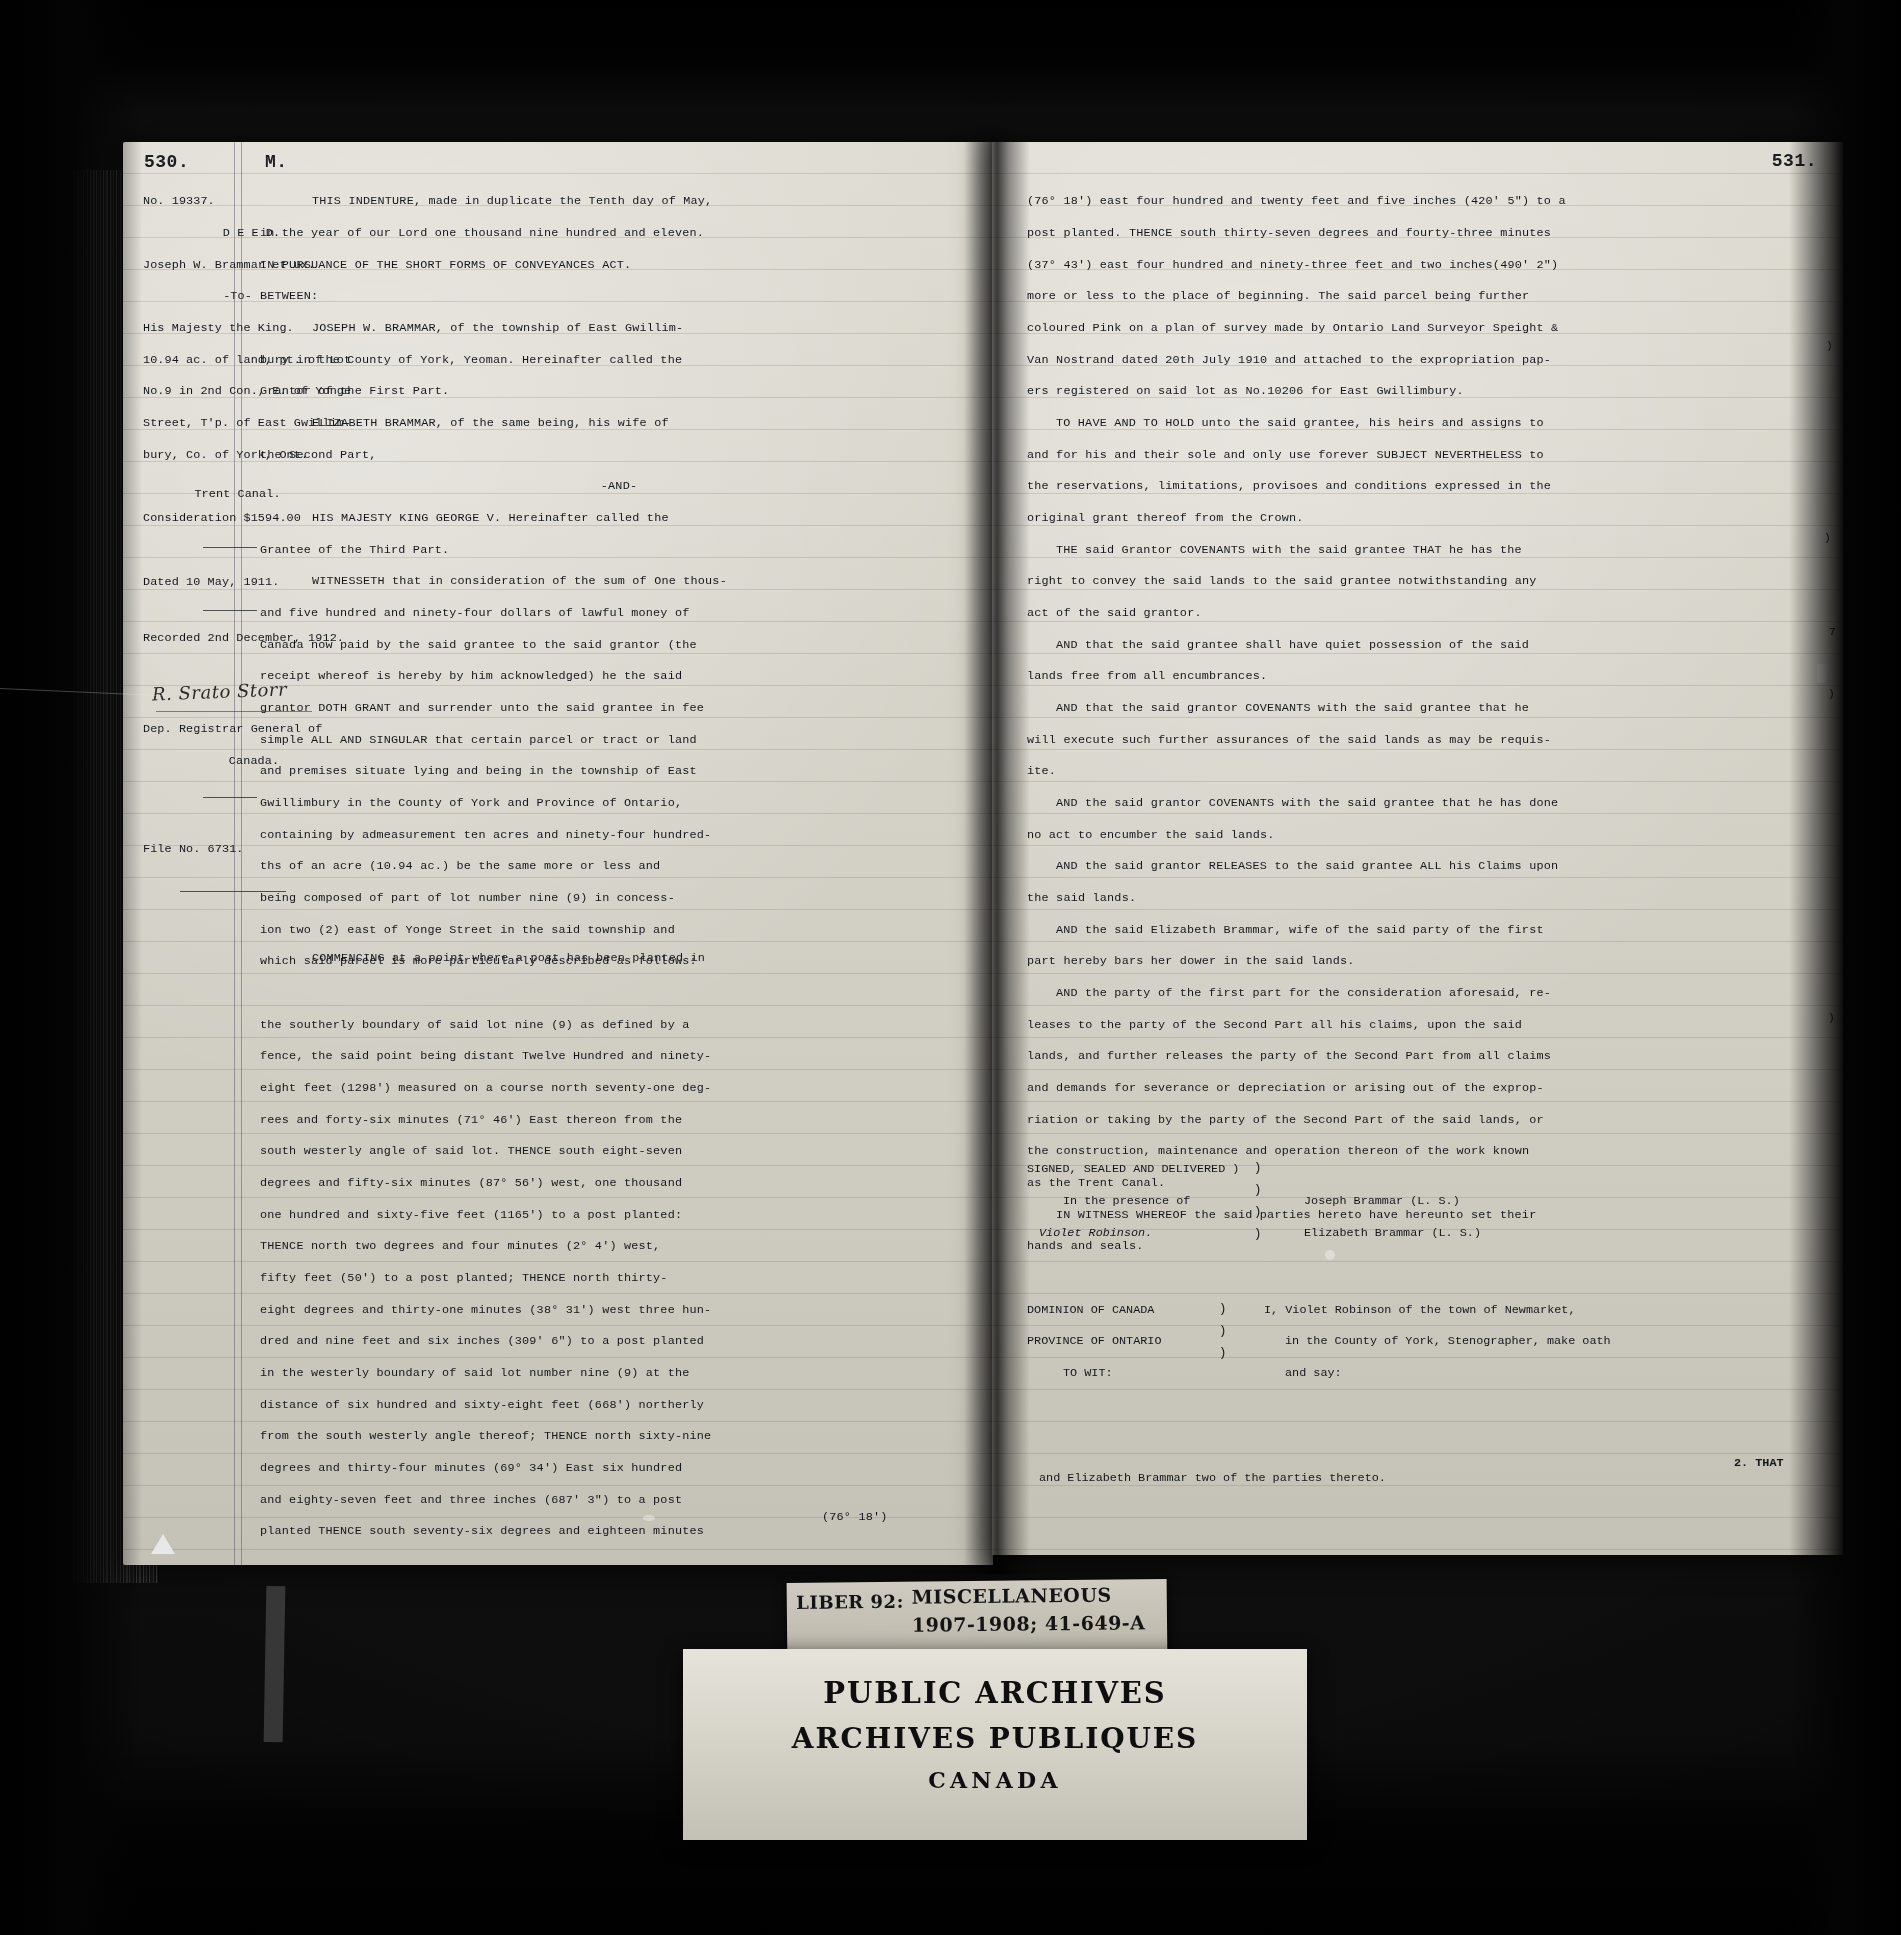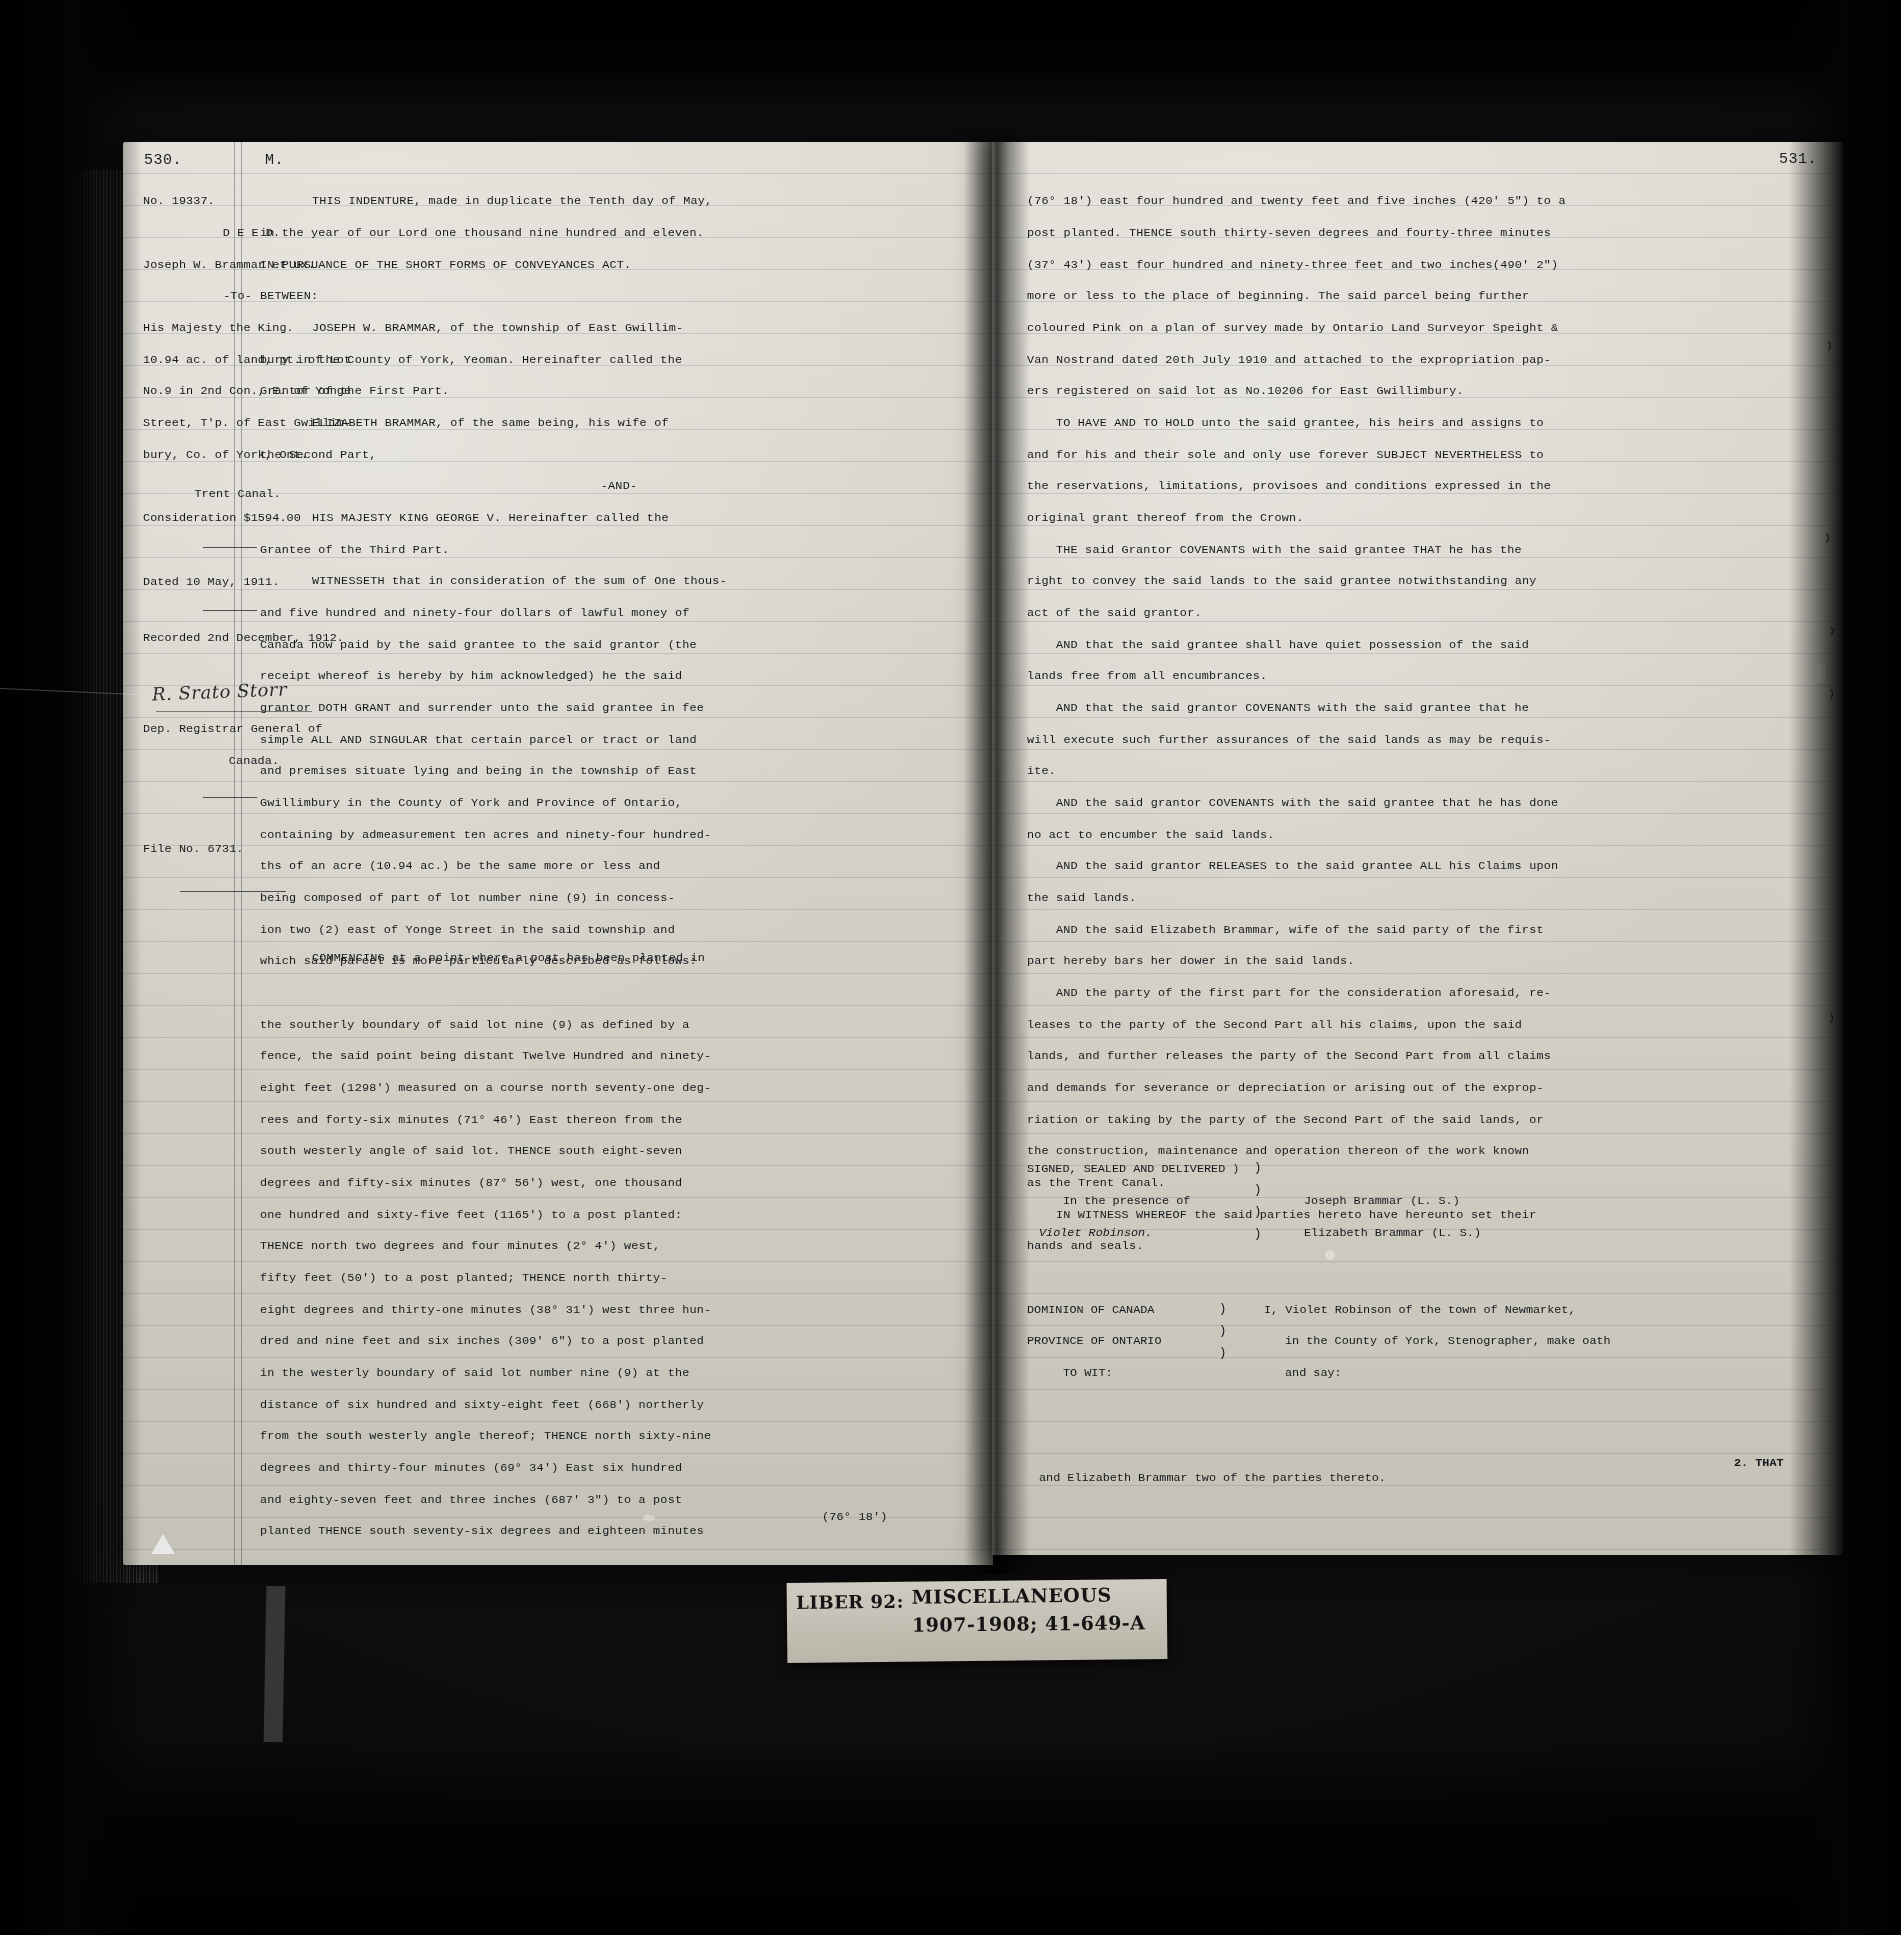--- a/index.html
+++ b/index.html
@@ -132,23 +132,24 @@
     position: absolute;
     color: #16181c;
     font-size: 11.8px;
     line-height: 32px;
     letter-spacing: 0.2px;
     white-space: pre-wrap;
   }
 
   .folio {
     position: absolute;
-    font-size: 15px;
+    font-size: 18px;
     color: #1b1d21;
     letter-spacing: 0.5px;
+    font-weight: bold;
   }
 
   .sidenote {
     position: absolute;
     font-size: 11.8px;
     line-height: 32px;
     color: #15171b;
     letter-spacing: 0.1px;
     white-space: pre-wrap;
   }
@@ -444,15 +445,20 @@
   <div class="scratch" style="left:0px; top:688px; width:170px; height:0.9px; transform: rotate(2.5deg); opacity:0.5;"></div>
   <div class="scratch" style="left:142px; top:728px; width:293px; height:0.9px; transform: rotate(1.2deg); opacity:0.35;"></div>
   <div class="scratch" style="left:265px; top:1586px; width:19px; height:156px; transform: rotate(1deg); opacity:0.35;"></div>
 
   <div class="liber-card">
     <div class="liber-text" style="left:9.5px; top:8.5px; font-size:18px;">LIBER 92:</div>
     <div class="liber-text" style="left:125px; top:3.8px; font-size:19px;">MISCELLANEOUS</div>
     <div class="liber-text" style="left:125px; top:32px; font-size:19px;">1907-1908;  41-649-A</div>
   </div>
 
+  <div class="archives-card">
+    <div class="ln ln1">PUBLIC ARCHIVES</div>
+    <div class="ln ln2">ARCHIVES PUBLIQUES</div>
+    <div class="ln ln3">CANADA</div>
+  </div>
 
 </div>
 
 
 </body></html>

